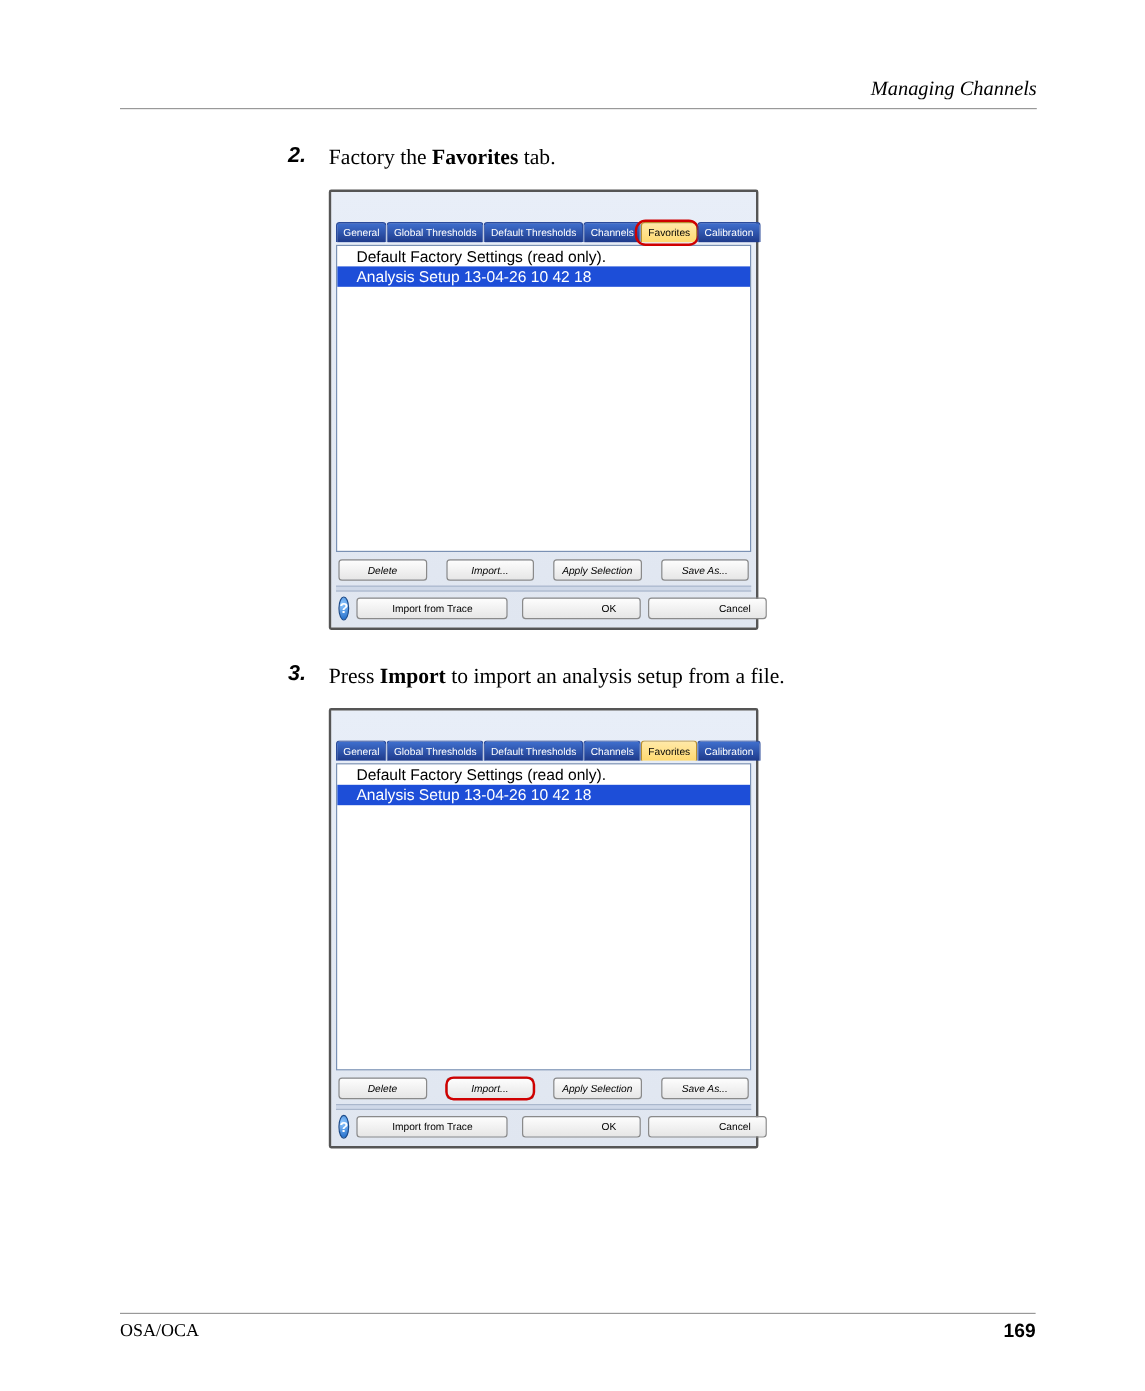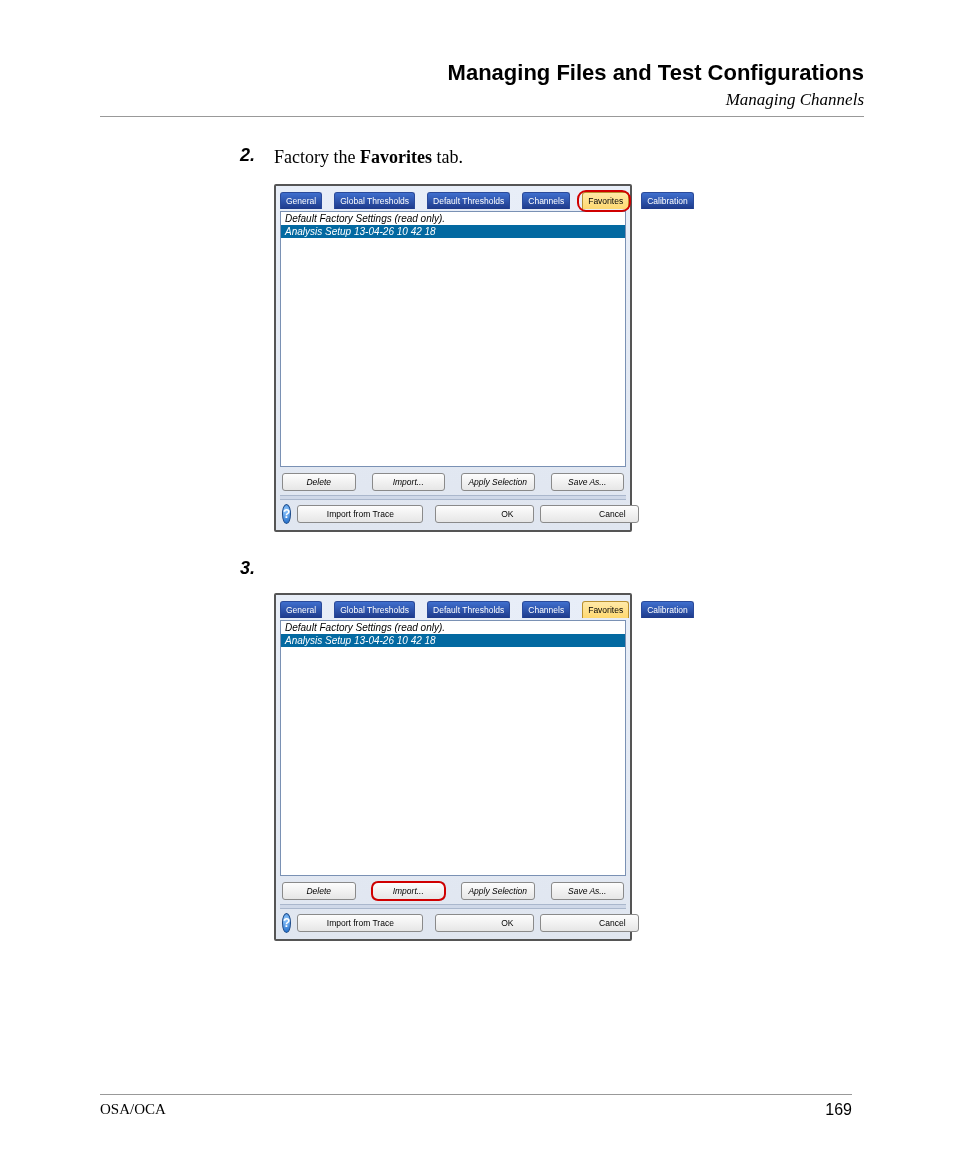--- a/index.html
+++ b/index.html
@@ -68,22 +68,23 @@
     border-radius: 2px;
     box-sizing: border-box;
     position: relative;
     background: linear-gradient(#e8eef8, #e0e6f0);
     font-family: "Segoe UI", Tahoma, Arial, sans-serif;
     font-size: 9px;
   }
   .tabs {
     display: flex;
     padding: 6px 4px 0 4px;
-    gap: 12px;
-    position: relative;
+    gap: 0;
+    position: relative;
+    margin-top: 19px;
   }
   .tab {
     background: linear-gradient(#3f6fce, #1e3a8a);
     color: #fff;
     border: 1px solid #2a4a9a;
     border-bottom: none;
     border-radius: 3px 3px 0 0;
     padding: 3px 5px;
     font-size: 8.5px;
     white-space: nowrap;
@@ -102,27 +103,26 @@
   }
   .list-area {
     margin: 2px 4px 4px 4px;
     background: #fff;
     border: 1px solid #7a91b4;
     height: 256px;
     box-sizing: border-box;
     overflow: hidden;
   }
   .list-item {
-    padding: 1px 4px;
-    font-size: 10px;
+    padding: 1px 16px;
+    font-size: 13px;
     color: #000;
-    font-style: italic;
   }
   .list-item.sel {
-    background: #0369a1;
+    background: #1d4ed8;
     color: #fff;
   }
   .btn-row {
     display: flex;
     gap: 16px;
     padding: 2px 6px 4px 6px;
     justify-content: space-between;
     font-style: italic;
   }
   .btn {
@@ -175,46 +175,45 @@
   }
   .spacer { flex: 1; }
   .btn-small {
     width: 48px;
     flex: none;
     padding-left: 47px;
   }
   .footer {
     position: absolute;
     left: 100px;
-    right: 102px;
+    right: 91px;
     bottom: 40px;
   }
   .footer-rule {
     border: none;
     border-top: 1.5px solid #999;
     margin-bottom: 6px;
   }
   .footer-row {
     display: flex;
     justify-content: space-between;
     font-size: 15px;
   }
   .footer-row .pg {
     font-family: Arial, Helvetica, sans-serif;
-    font-weight: 400;
+    font-weight: 700;
     font-size: 16px;
   }
 </style>
 </head>
 <body>
 
 <div class="page">
 
   <div class="header">
-    <h1>Managing Files and Test Configurations</h1>
     <div class="sub">Managing Channels</div>
   </div>
   <hr class="header-rule">
 
   <div class="step">
     <div class="step-num">2.</div>
     <div class="step-text">
       <span>Factory the </span><span class="bold">Favorites</span><span> tab.</span>
     </div>
   </div>
@@ -248,20 +247,23 @@
         <div class="btn btn-import-trace">Import from Trace</div>
         <div class="spacer"></div>
         <div class="btn btn-small">OK</div>
         <div class="btn btn-small">Cancel</div>
       </div>
     </div>
   </div>
 
   <div class="step">
     <div class="step-num">3.</div>
+    <div class="step-text">
+      <span>Press </span><span class="bold">Import</span><span> to import an analysis setup from a file.</span>
+    </div>
   </div>
 
   <div class="shot-wrap">
     <div class="shot">
       <div class="tabs">
         <div class="tab">General</div>
         <div class="tab">Global Thresholds</div>
         <div class="tab">Default Thresholds</div>
         <div class="tab">Channels</div>
         <div class="tab active">Favorites</div>

